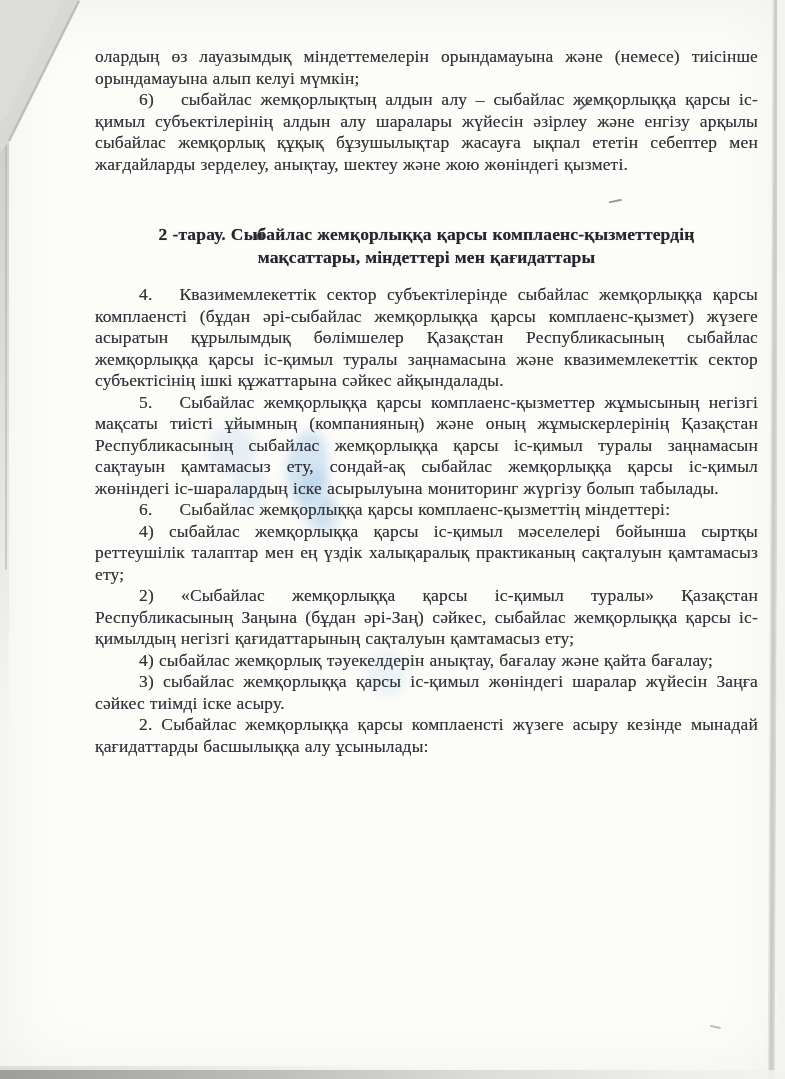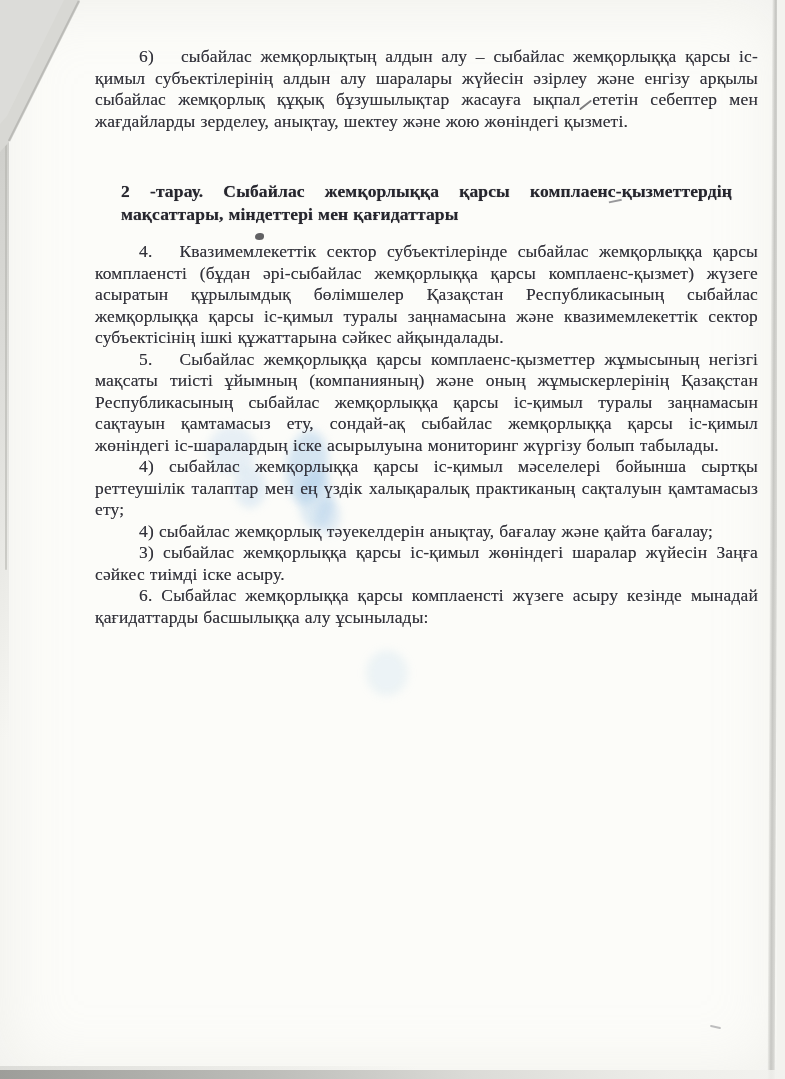--- a/index.html
+++ b/index.html
@@ -18,21 +18,21 @@
   
   .textcol{
     position:absolute;left:95px;top:46px;width:663px;
     font-size:17.5px;line-height:21.5px;color:var(--ink);
     text-align:justify;letter-spacing:.15px;word-spacing:.5px;
     text-shadow:0 0 .6px rgba(50,50,60,.55);
   }
   .para{margin:0;text-indent:44px;}
   .para.continuation{text-indent:0;}
   .para.heading{
-    text-indent:0;font-weight:bold;color:#26262e;
+    text-indent:0;text-align:center;font-weight:bold;color:#26262e;
     margin:48px 26px 15px 26px;line-height:23px;
     text-shadow:0 0 .7px rgba(30,30,40,.6);
   }
   .pnum{padding-right:27px;}
   
   .fold-corner{position:absolute;left:0;top:0;width:130px;height:170px;pointer-events:none;}
   .edge-left{
     position:absolute;left:0;top:0;width:9px;height:740px;
     background:linear-gradient(to bottom,#c7c7c3,#dadad6 45%,rgba(234,234,230,0));
   }
@@ -94,23 +94,26 @@
   <div class="stain s4"></div>
   <div class="stain s5"></div>
   <div class="stain s6"></div>
 
   <div class="mark tick"></div>
   <div class="mark squiggle"></div>
   <div class="mark blot"></div>
   <div class="mark dash-br"></div>
 
   <div class="textcol">
+      <p class="para continuation">олардың өз лауазымдық міндеттемелерін орындамауына және (немесе) тиісінше орындамауына алып келуі мүмкін;</p>
       <p class="para numbered"><span class="pnum">6)</span>сыбайлас жемқорлықтың алдын алу – сыбайлас жемқорлыққа қарсы іс-қимыл субъектілерінің алдын алу шаралары жүйесін әзірлеу және енгізу арқылы сыбайлас жемқорлық құқық бұзушылықтар жасауға ықпал ететін себептер мен жағдайларды зерделеу, анықтау, шектеу және жою жөніндегі қызметі.</p>
       <p class="para heading">2 -тарау. Сыбайлас жемқорлыққа қарсы комплаенс-қызметтердің мақсаттары, міндеттері мен қағидаттары</p>
       <p class="para numbered"><span class="pnum">4.</span>Квазимемлекеттік сектор субъектілерінде сыбайлас жемқорлыққа қарсы комплаенсті (бұдан әрі-сыбайлас жемқорлыққа қарсы комплаенс-қызмет) жүзеге асыратын құрылымдық бөлімшелер Қазақстан Республикасының сыбайлас жемқорлыққа қарсы іс-қимыл туралы заңнамасына және квазимемлекеттік сектор субъектісінің ішкі құжаттарына сәйкес айқындалады.</p>
       <p class="para numbered"><span class="pnum">5.</span>Сыбайлас жемқорлыққа қарсы комплаенс-қызметтер жұмысының негізгі мақсаты тиісті ұйымның (компанияның) және оның жұмыскерлерінің Қазақстан Республикасының сыбайлас жемқорлыққа қарсы іс-қимыл туралы заңнамасын сақтауын қамтамасыз ету, сондай-ақ сыбайлас жемқорлыққа қарсы іс-қимыл жөніндегі іс-шаралардың іске асырылуына мониторинг жүргізу болып табылады.</p>
+      <p class="para numbered"><span class="pnum">6.</span>Сыбайлас жемқорлыққа қарсы комплаенс-қызметтің міндеттері:</p>
       <p class="para listitem">4) сыбайлас жемқорлыққа қарсы іс-қимыл мәселелері бойынша сыртқы реттеушілік талаптар мен ең үздік халықаралық практиканың сақталуын қамтамасыз ету;</p>
+      <p class="para listitem">2) «Сыбайлас жемқорлыққа қарсы іс-қимыл туралы» Қазақстан Республикасының Заңына (бұдан әрі-Заң) сәйкес, сыбайлас жемқорлыққа қарсы іс-қимылдың негізгі қағидаттарының сақталуын қамтамасыз ету;</p>
       <p class="para listitem">4) сыбайлас жемқорлық тәуекелдерін анықтау, бағалау және қайта бағалау;</p>
       <p class="para listitem">3) сыбайлас жемқорлыққа қарсы іс-қимыл жөніндегі шаралар жүйесін Заңға сәйкес тиімді іске асыру.</p>
-      <p class="para listitem">6. Сыбайлас жемқорлыққа қарсы комплаенсті жүзеге асыру кезінде мынадай қағидаттарды басшылыққа алу ұсынылады:</p>
+      <p class="para listitem">2. Сыбайлас жемқорлыққа қарсы комплаенсті жүзеге асыру кезінде мынадай қағидаттарды басшылыққа алу ұсынылады:</p>
     </div>
 
 </div>
 
 </body></html>

